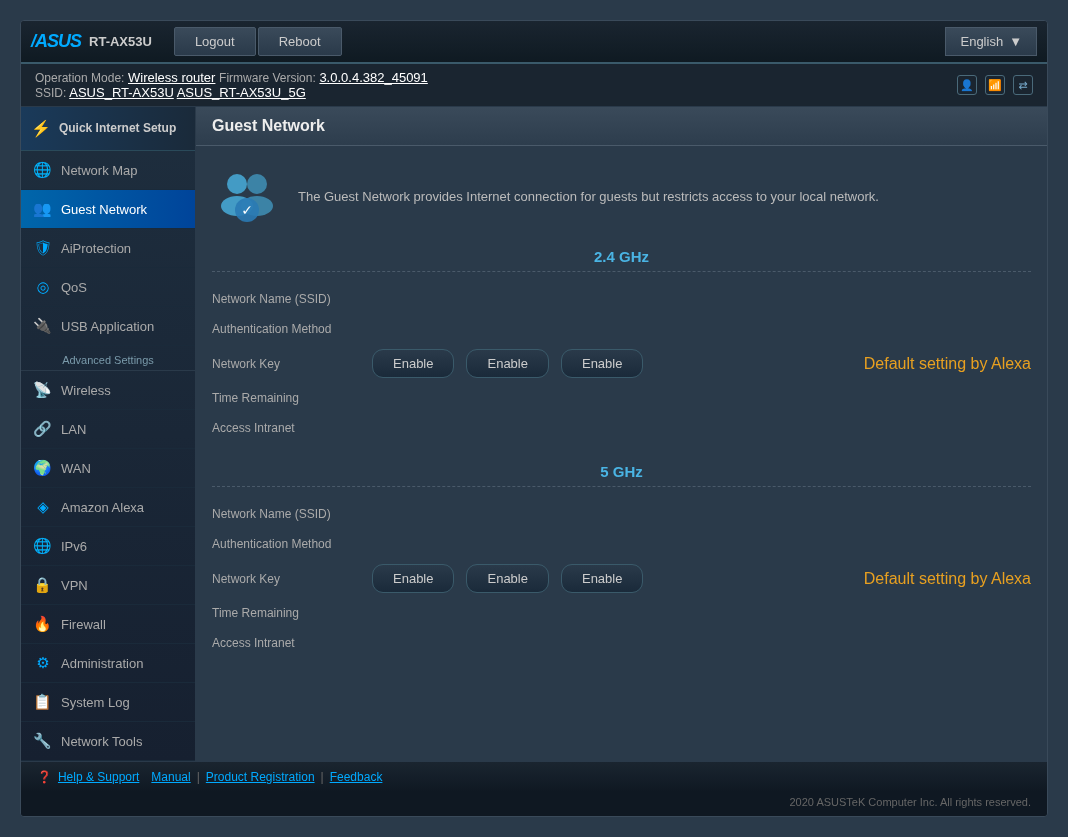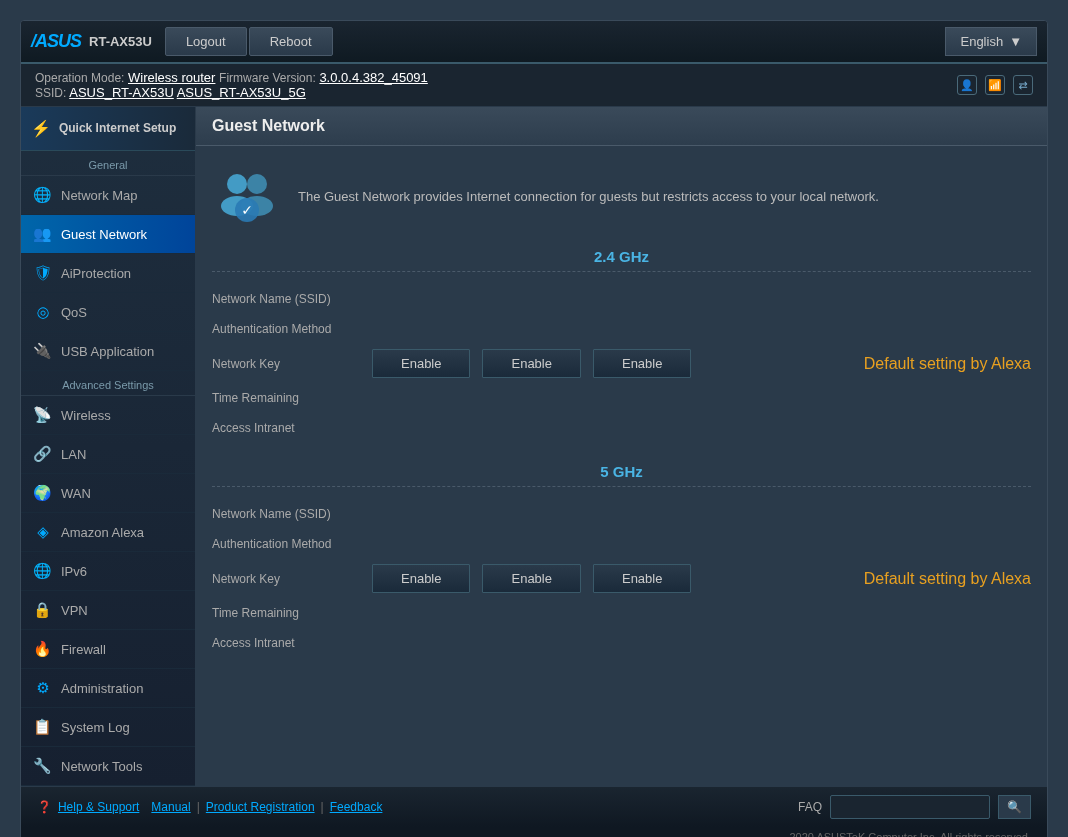--- a/index.html
+++ b/index.html
@@ -21,21 +21,21 @@
       border-radius: 4px;
       overflow: hidden;
     }
     
     .header {
       background: linear-gradient(to bottom, #1a2530, #0f1a22);
       display: flex;
       align-items: center;
       padding: 6px 10px;
       border-bottom: 2px solid #3a5a6a;
-      gap: 3px;
+      gap: 12px;
     }
     .brand {
       display: flex;
       align-items: center;
       gap: 8px;
     }
     .brand-asus {
       color: #00aaff;
       font-size: 18px;
       font-weight: bold;
@@ -199,24 +199,24 @@
     .form-controls {
       display: flex;
       gap: 12px;
       align-items: center;
       flex: 1;
     }
     .enable-btn {
       background: linear-gradient(to bottom, #2a3a4a, #1a2a3a);
       border: 1px solid #3a5a6a;
       color: #ccc;
-      padding: 6px 28px;
-      cursor: pointer;
-      font-size: 13px;
-      border-radius: 1px;
+      padding: 6px 20px;
+      cursor: pointer;
+      font-size: 13px;
+      border-radius: 11px;
       min-width: 80px;
     }
     .alexa-text {
       color: #e8a020;
       font-size: 16px;
       margin-left: auto;
     }
     
     .footer {
       background: linear-gradient(to bottom, #1a2530, #0f1822);
@@ -310,21 +310,20 @@
   <div class="main-layout">
 
     <div class="sidebar">
 
       <div class="quick-setup">
         <span class="quick-icon">⚡</span>
         <span class="quick-text">Quick Internet
 Setup</span>
       </div>
 
-      <div class="sidebar-section-label">General</div>
 
       <div class="sidebar-item">
         <span class="sidebar-icon">🌐</span>
         <span>Network Map</span>
       </div>
       <div class="sidebar-item active">
         <span class="sidebar-icon">👥</span>
         <span>Guest Network</span>
       </div>
       <div class="sidebar-item">
@@ -480,20 +479,15 @@
     <div class="footer-links">
       <span class="help-icon">❓</span>
       <span class="footer-link">Help &amp; Support</span>
       <span class="footer-separator"> </span>
       <span class="footer-link">Manual</span>
       <span class="footer-separator">|</span>
       <span class="footer-link">Product Registration</span>
       <span class="footer-separator">|</span>
       <span class="footer-link">Feedback</span>
     </div>
-    <div class="footer-search">
-      <span class="faq-label">FAQ</span>
-      <input type="text" class="search-input" style="">
-      <button class="search-btn">🔍</button>
-    </div>
   </div>
   <div class="copyright">2020 ASUSTeK Computer Inc. All rights reserved.</div>
 </div>
 
 </body></html>

